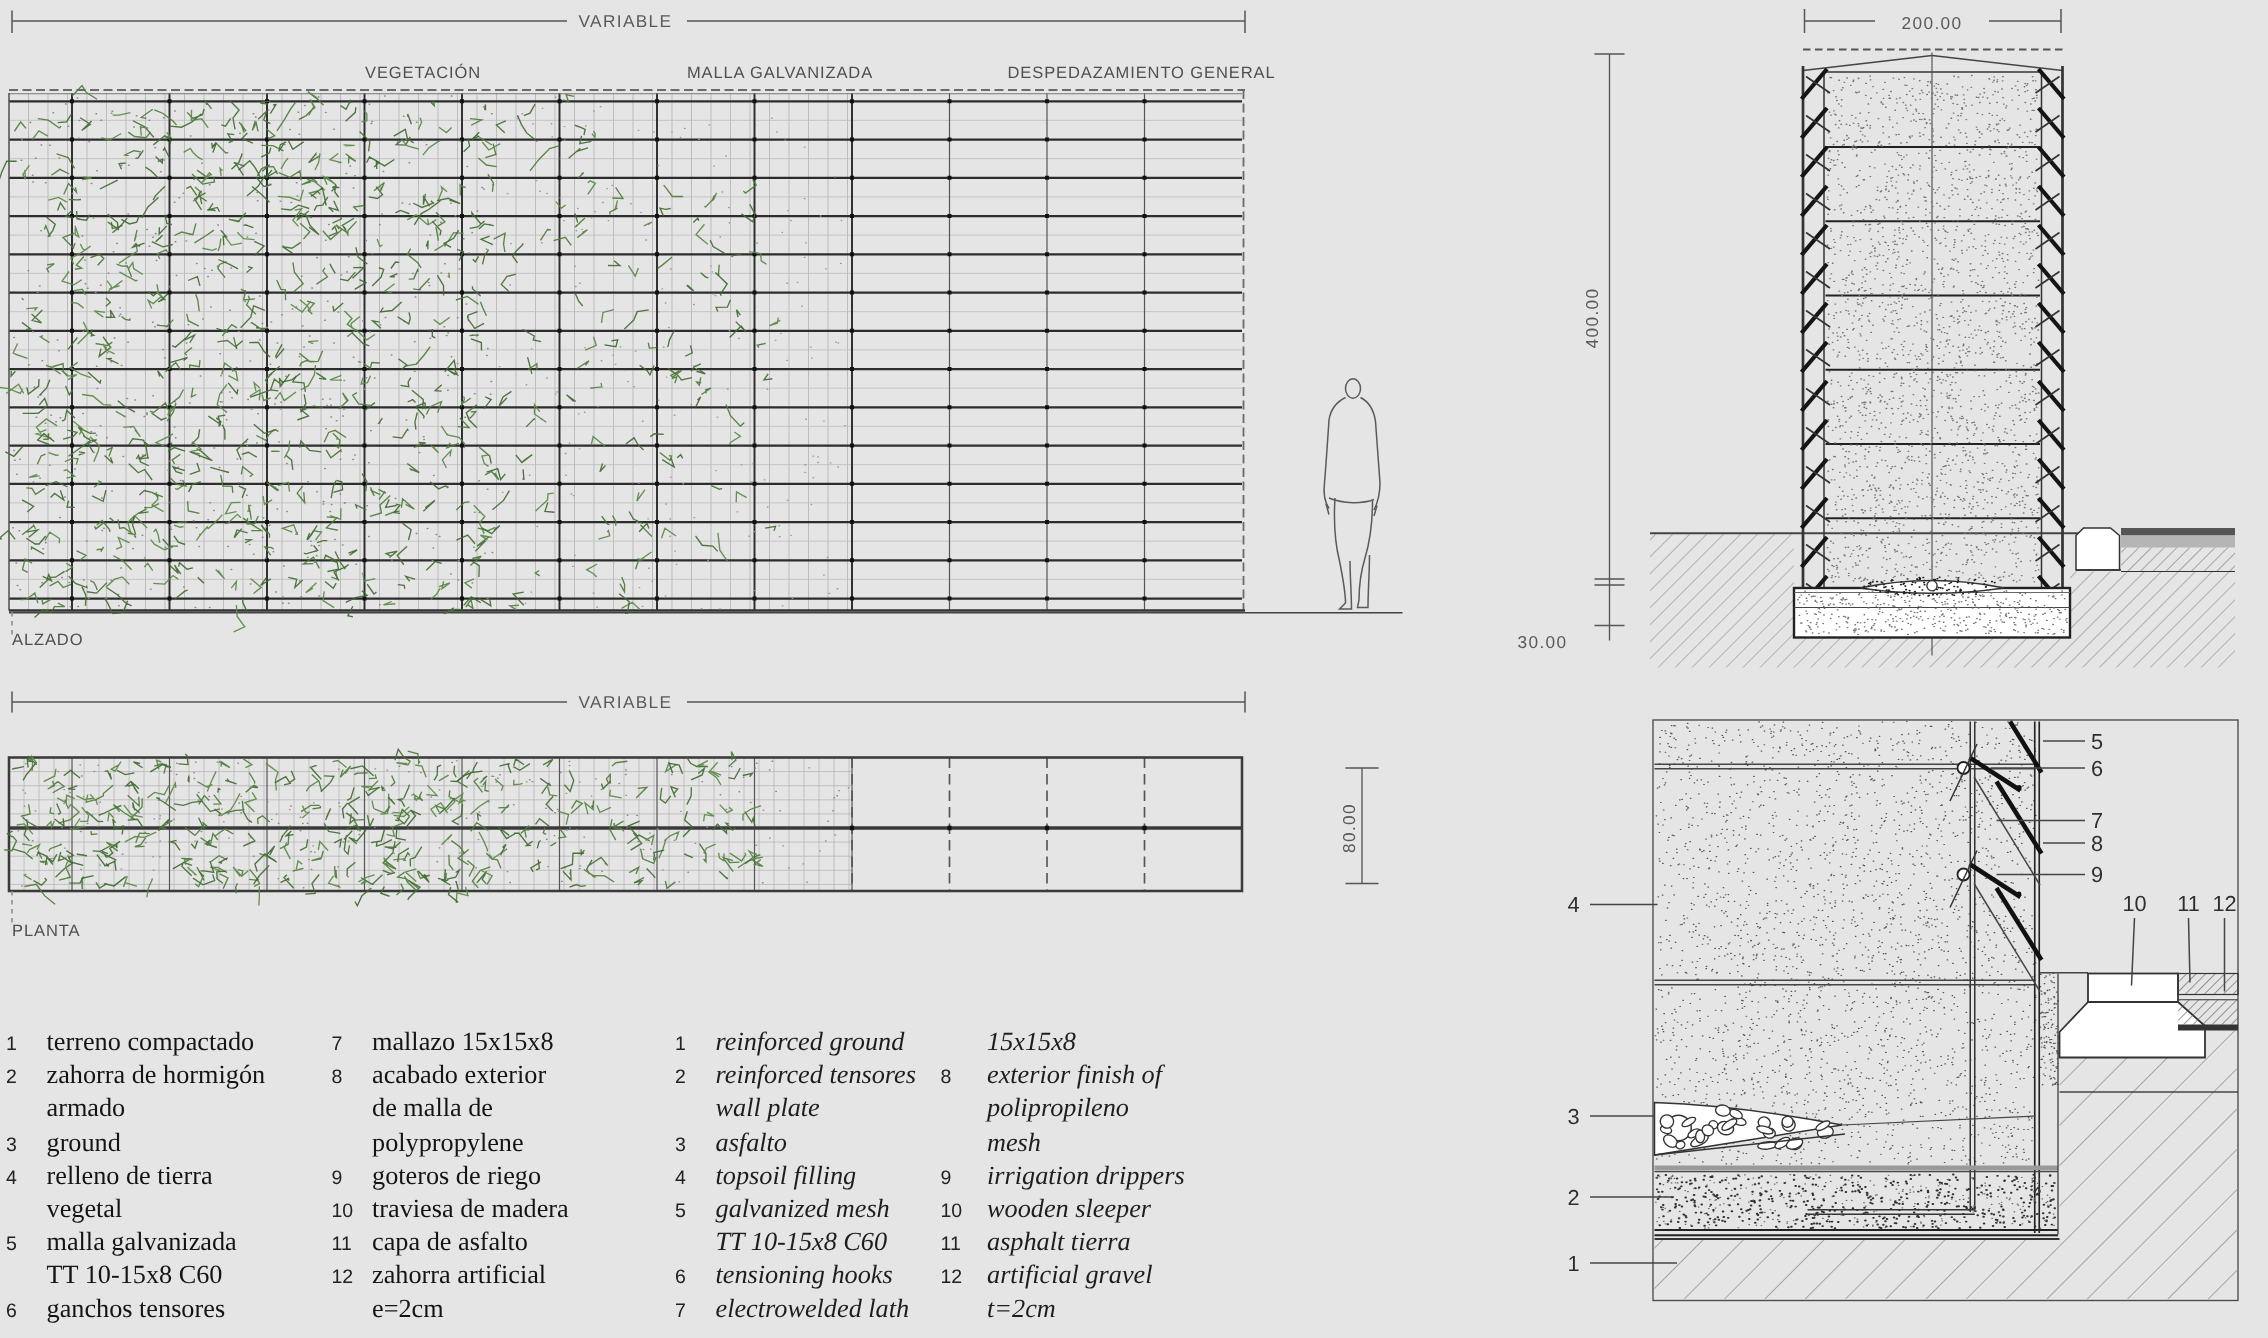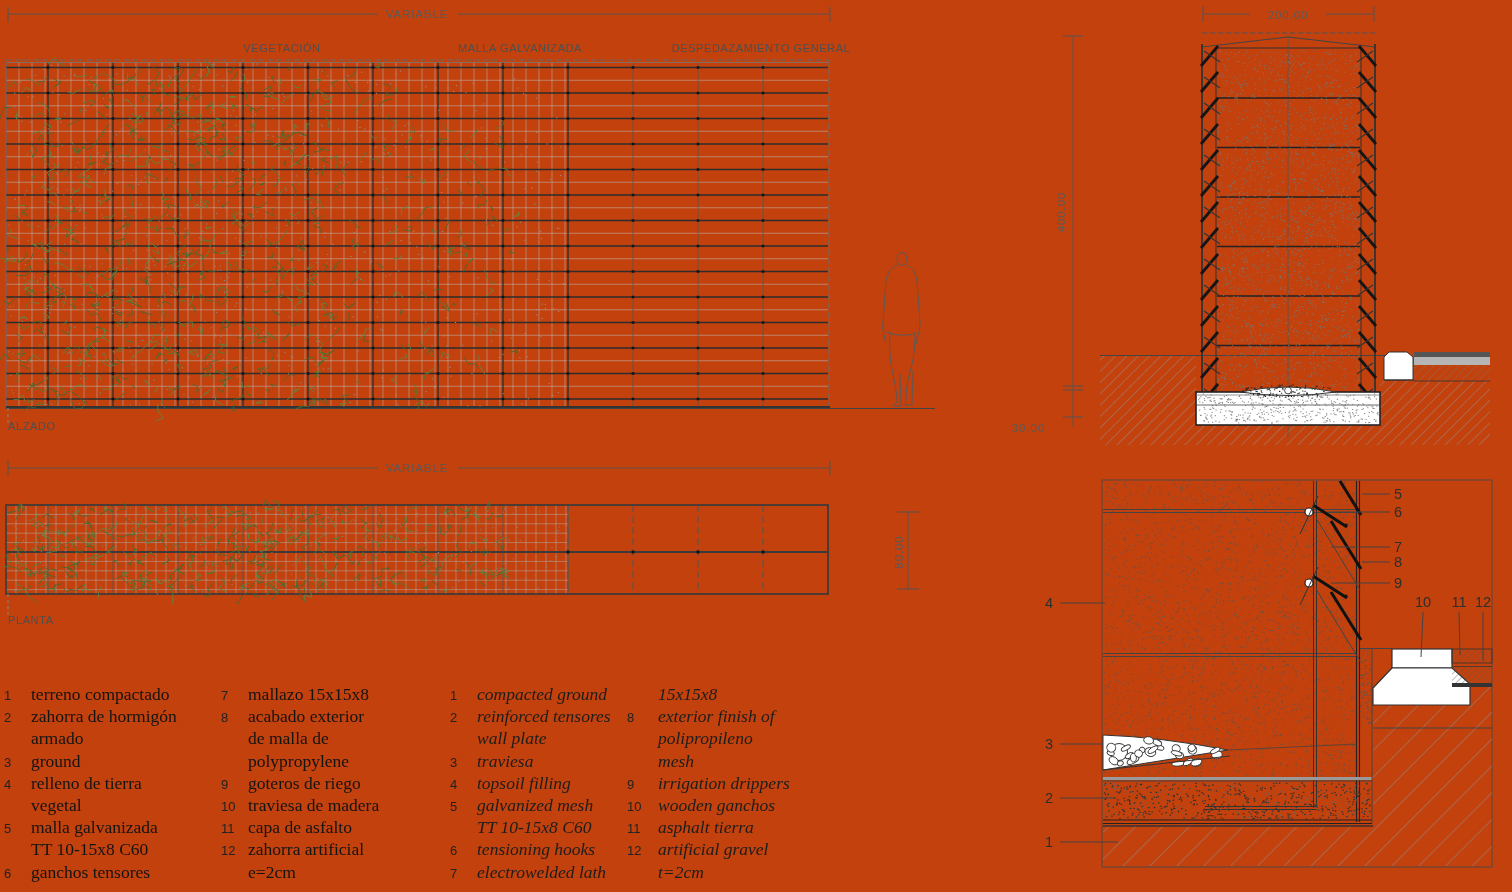--- a/index.html
+++ b/index.html
@@ -1,16 +1,16 @@
 <!DOCTYPE html>
 <html><head>
 <meta charset="utf-8">
 <style>
   html,body{margin:0;padding:0;background:#fff}
-  .sheet{position:relative;width:1512px;height:892px;background:#c2410c;overflow:hidden;
+  .sheet{position:relative;width:1512px;height:892px;background:#e5e5e5;overflow:hidden;
          font-family:"Liberation Sans",sans-serif}
   svg{position:absolute;left:0;top:0}
   svg text{font-family:"Liberation Sans",sans-serif}
   .dwg-label{font-size:11px;fill:#4f4f4f;letter-spacing:.6px}
   .dim-label{font-size:11.5px;fill:#5a5a5a;letter-spacing:.9px}
   .callout{font-size:14.5px;fill:#2e2e2e}
   .legend{position:absolute;left:0;top:684px;width:900px;height:208px}
   .lg-col{position:absolute;top:0;width:215px}
   .lg-col-es1{left:4px}.lg-col-es2{left:221px}.lg-col-en1{left:450px}.lg-col-en2{left:627px}
   .lg-line{display:flex;align-items:baseline;height:22.2px;white-space:nowrap}
@@ -548,33 +548,33 @@
           <span class="lg-text">zahorra artificial</span>
         </div>
         <div class="lg-line">
           <span class="lg-num"></span>
           <span class="lg-text">e=2cm</span>
         </div>
       </div>
     <div class="lg-col lg-col-en1 en">
         <div class="lg-line">
           <span class="lg-num">1</span>
-          <span class="lg-text">compacted ground</span>
+          <span class="lg-text">reinforced ground</span>
         </div>
         <div class="lg-line">
           <span class="lg-num">2</span>
           <span class="lg-text">reinforced tensores</span>
         </div>
         <div class="lg-line">
           <span class="lg-num"></span>
           <span class="lg-text">wall plate</span>
         </div>
         <div class="lg-line">
           <span class="lg-num">3</span>
-          <span class="lg-text">traviesa</span>
+          <span class="lg-text">asfalto</span>
         </div>
         <div class="lg-line">
           <span class="lg-num">4</span>
           <span class="lg-text">topsoil filling</span>
         </div>
         <div class="lg-line">
           <span class="lg-num">5</span>
           <span class="lg-text">galvanized mesh</span>
         </div>
         <div class="lg-line">
@@ -606,21 +606,21 @@
         <div class="lg-line">
           <span class="lg-num"></span>
           <span class="lg-text">mesh</span>
         </div>
         <div class="lg-line">
           <span class="lg-num">9</span>
           <span class="lg-text">irrigation drippers</span>
         </div>
         <div class="lg-line">
           <span class="lg-num">10</span>
-          <span class="lg-text">wooden ganchos</span>
+          <span class="lg-text">wooden sleeper</span>
         </div>
         <div class="lg-line">
           <span class="lg-num">11</span>
           <span class="lg-text">asphalt tierra</span>
         </div>
         <div class="lg-line">
           <span class="lg-num">12</span>
           <span class="lg-text">artificial gravel</span>
         </div>
         <div class="lg-line">

